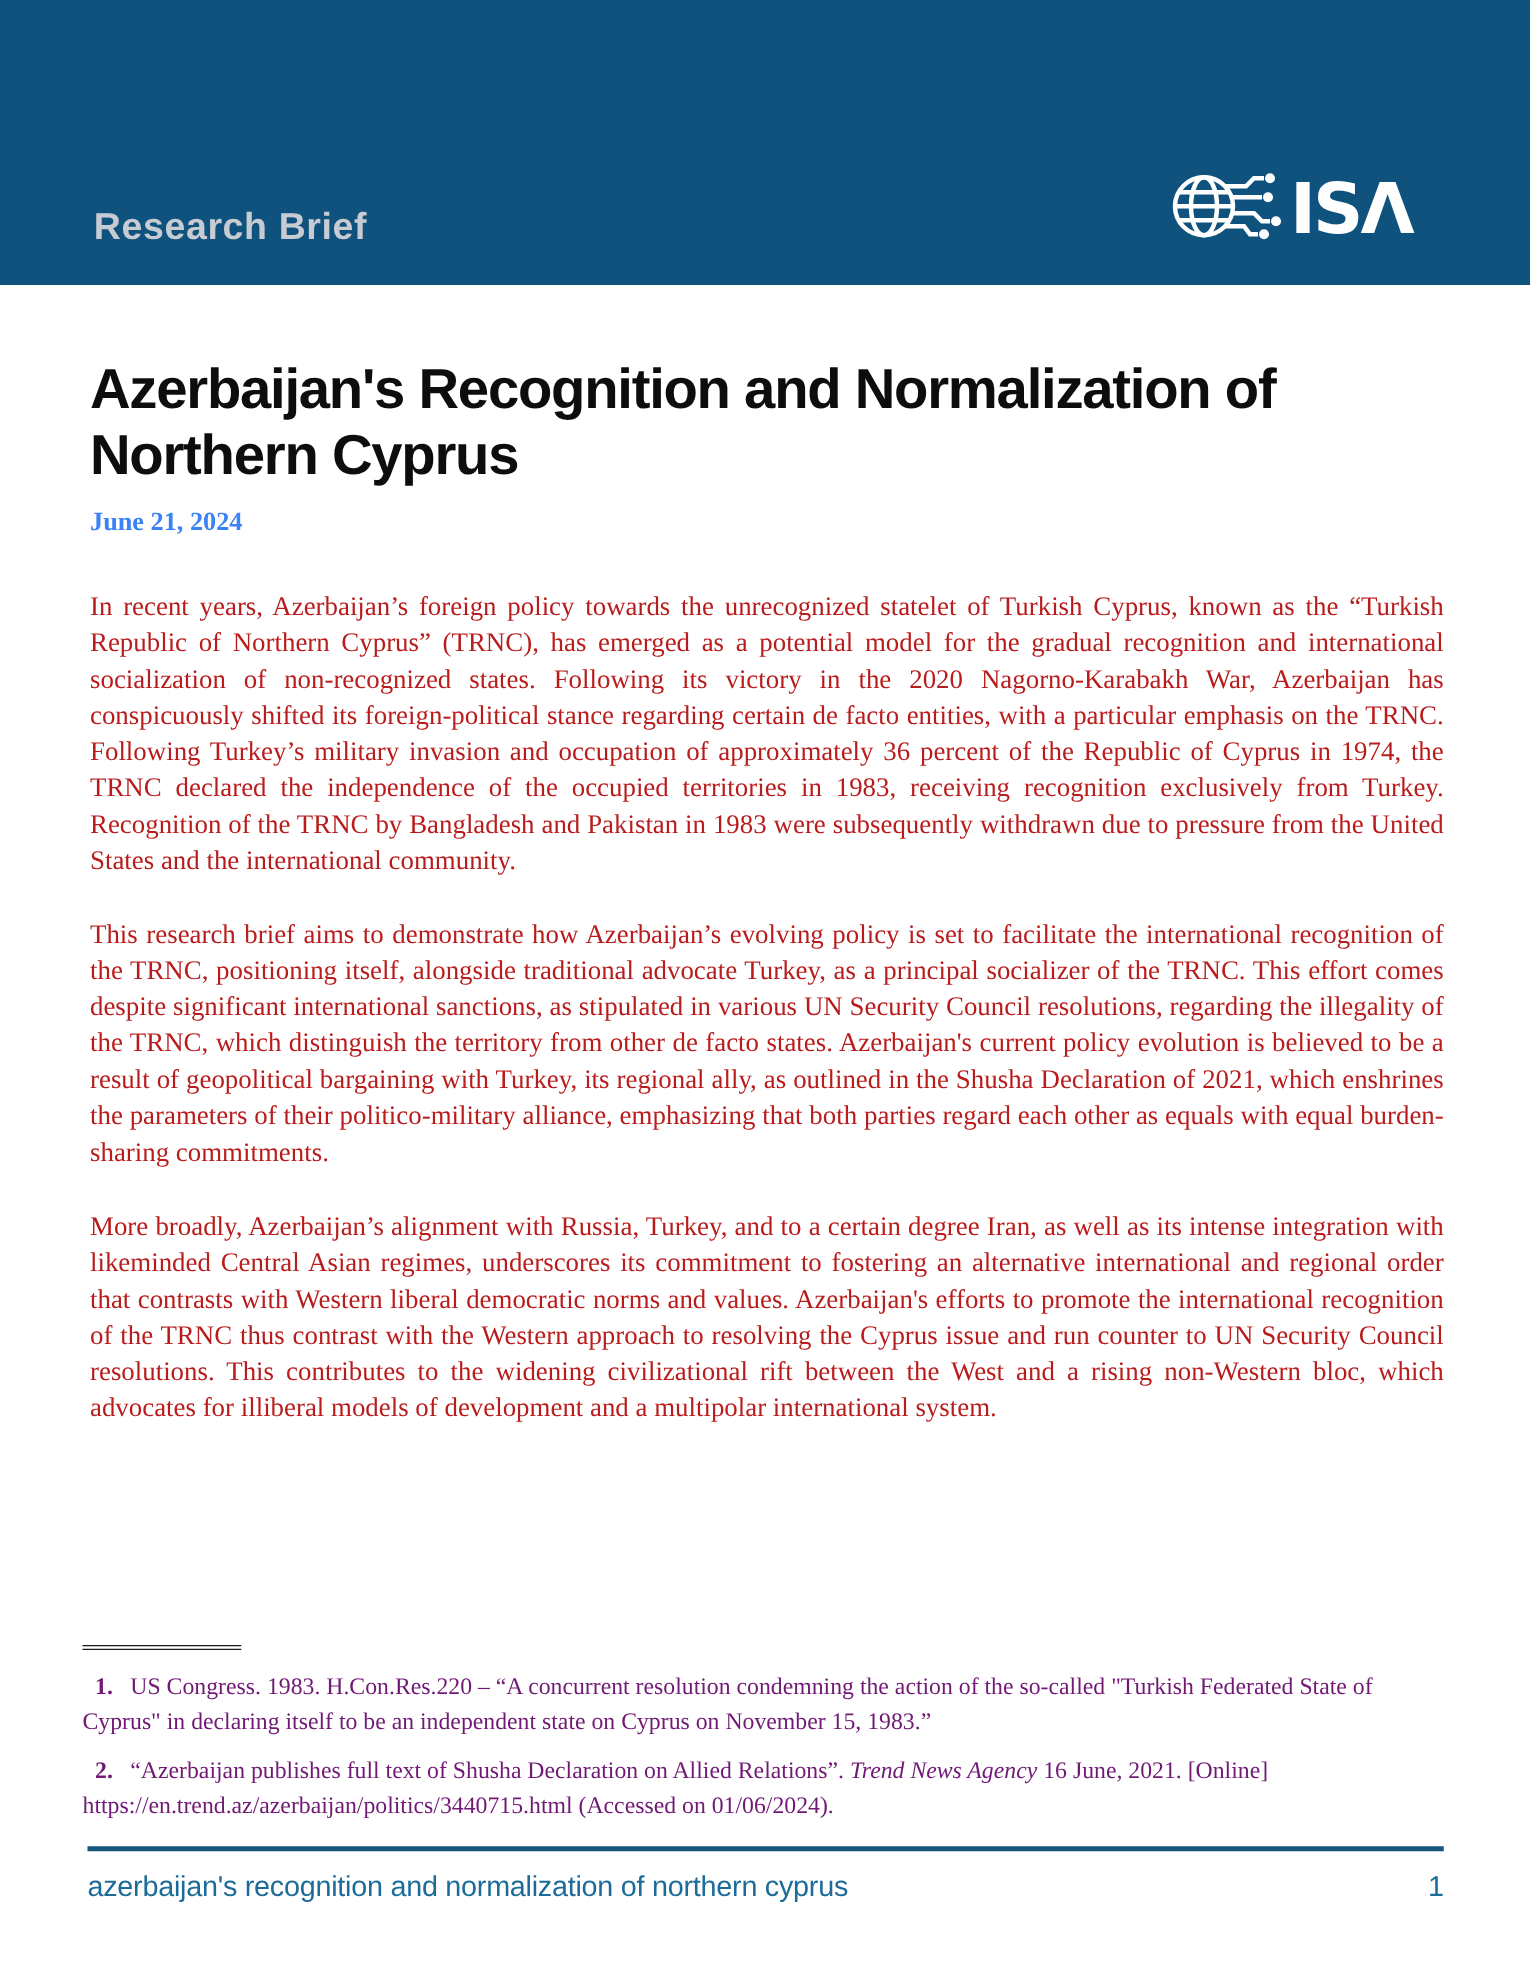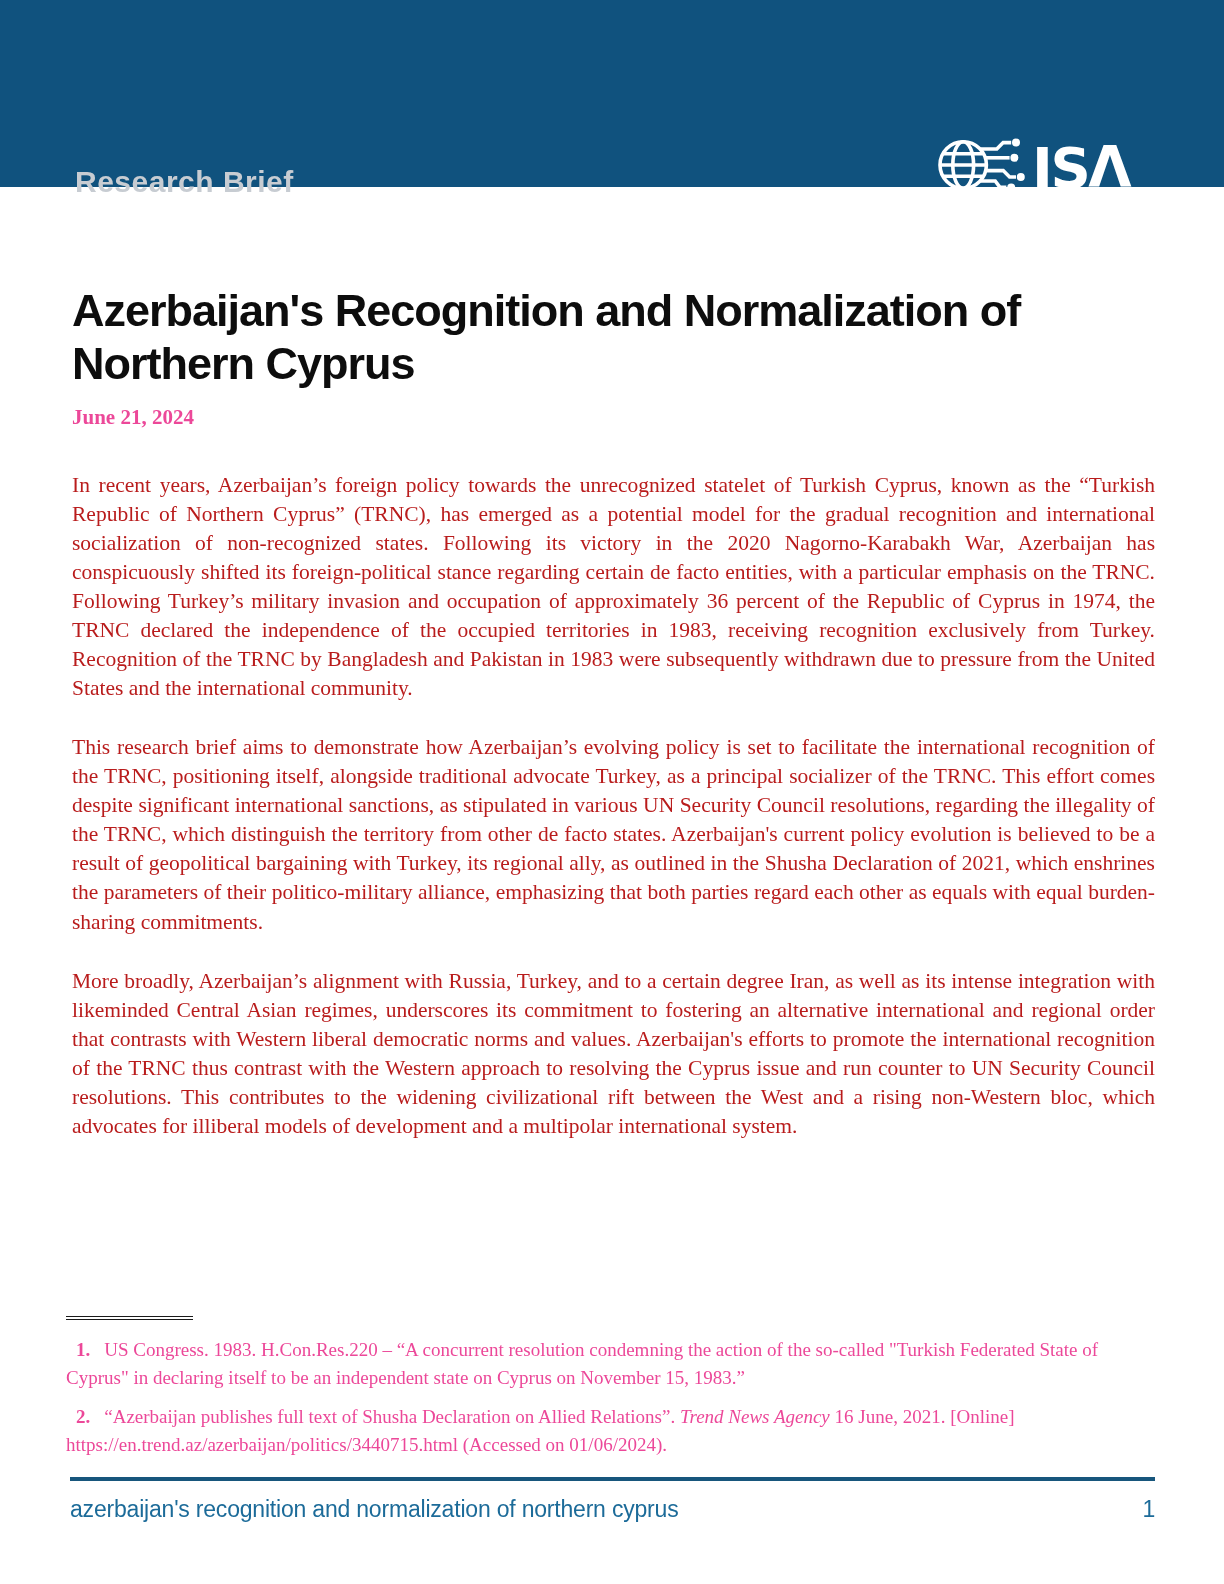--- a/index.html
+++ b/index.html
@@ -12,21 +12,21 @@
     height: 1584px;
     background: #ffffff;
     overflow: hidden;
   }
 
   
   .header-band {
     position: absolute;
     top: 0; left: 0;
     width: 100%;
-    height: 187px;
+    height: 228px;
     background: #10527e;
   }
   .brand-label {
     position: absolute;
     left: 75px;
     top: 165px;
     font-family: "Liberation Sans", sans-serif;
     font-weight: bold;
     font-size: 30px;
     letter-spacing: 0.5px;
@@ -55,21 +55,21 @@
     font-weight: bold;
     font-size: 45px;
     line-height: 1.17;
     letter-spacing: -1px;
     color: #0d0d0d;
   }
   .doc-date {
     margin-top: 15px;
     font-weight: bold;
     font-size: 21px;
-    color: #ec4899;
+    color: #3b82f6;
   }
   .body-copy { margin-top: 41px; }
   .body-copy p {
     font-size: 21.5px;
     line-height: 1.35;
     text-align: justify;
     color: #b91c1c;
     margin-bottom: 30px;
   }
 
@@ -81,21 +81,21 @@
     right: 72px;
   }
   .fn-rule {
     width: 127px;
     border-top: 4px double #1a1a1a;
     margin-bottom: 16px;
   }
   .footnote {
     font-size: 19px;
     line-height: 1.45;
-    color: #ec4899;
+    color: #701a75;
     text-indent: 10px;
     margin-bottom: 12px;
   }
   .fn-num { font-weight: bold; margin-right: 14px; }
   .footnote em { font-style: italic; }
 
   
   .page-footer {
     position: absolute;
     top: 1477px;

